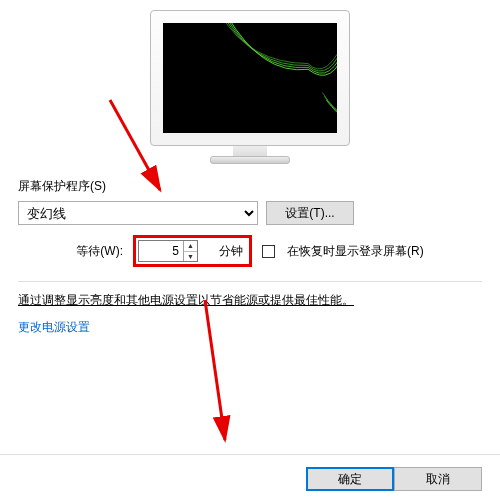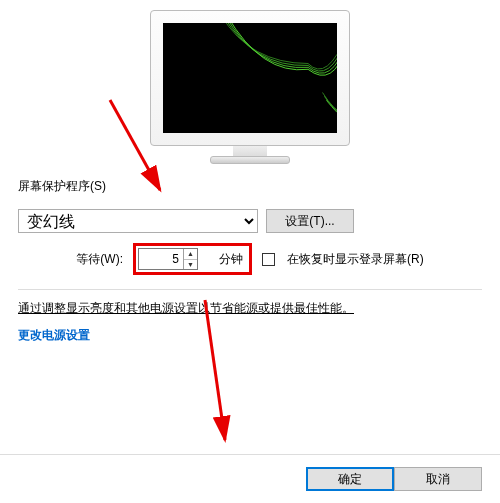--- a/index.html
+++ b/index.html
@@ -32,26 +32,26 @@
   .screen {
     width:100%; height:110px;
     background:#000;
     position:relative;
     overflow:hidden;
   }
   .screen svg { position:absolute; inset:0; width:100%; height:100%; }
   .stand-neck { width:34px; height:10px; background:linear-gradient(#eee,#ddd); margin:0 auto; }
   .stand-base { width:80px; height:8px; background:linear-gradient(#eee,#ccc); border:1px solid #bbb; border-radius:3px; margin:0 auto; }
 
-  .section-label { margin:2px 0 14px 0; }
+  .section-label { margin:2px 0 6px 0; }
 
   .row { display:flex; align-items:center; gap:8px; margin-bottom:10px; }
   select.dropdown {
     flex:0 0 240px; height:24px;
-    font-family:inherit; font-size:16px;
+    font-family:inherit; font-size:13px;
     border:1px solid #adadad; background:#fff;
     padding:0 4px;
   }
   .btn {
     display:inline-flex; align-items:center; justify-content:center;
     height:24px; min-width:88px;
     background:#e1e1e1;
     border:1px solid #adadad;
     font-family:inherit; font-size:12px;
     padding:0 10px; cursor:pointer;
@@ -89,21 +89,21 @@
     display:inline-flex; align-items:center; gap:12px;
   }
   .checkbox .box {
     width:13px; height:13px; border:1px solid #333; background:#fff;
   }
 
   hr.sep { border:none; border-top:1px solid #ddd; margin:10px 0; }
 
   .pm-title { margin-bottom:8px; }
   .pm-desc { margin-bottom:10px;text-decoration:underline; }
-  a.link { color:#0066cc; text-decoration:none;font-weight:bold; }
+  a.link { color:#0066cc; text-decoration:none; }
 
   .footer {
     position:absolute; left:0; right:0; bottom:0;
     border-top:1px solid #ddd;
     display:flex; justify-content:flex-end; gap:0;
     padding:12px 18px;
     background:#fff;
   }
   .footer .btn.primary {
     border:2px solid #0078d7;

